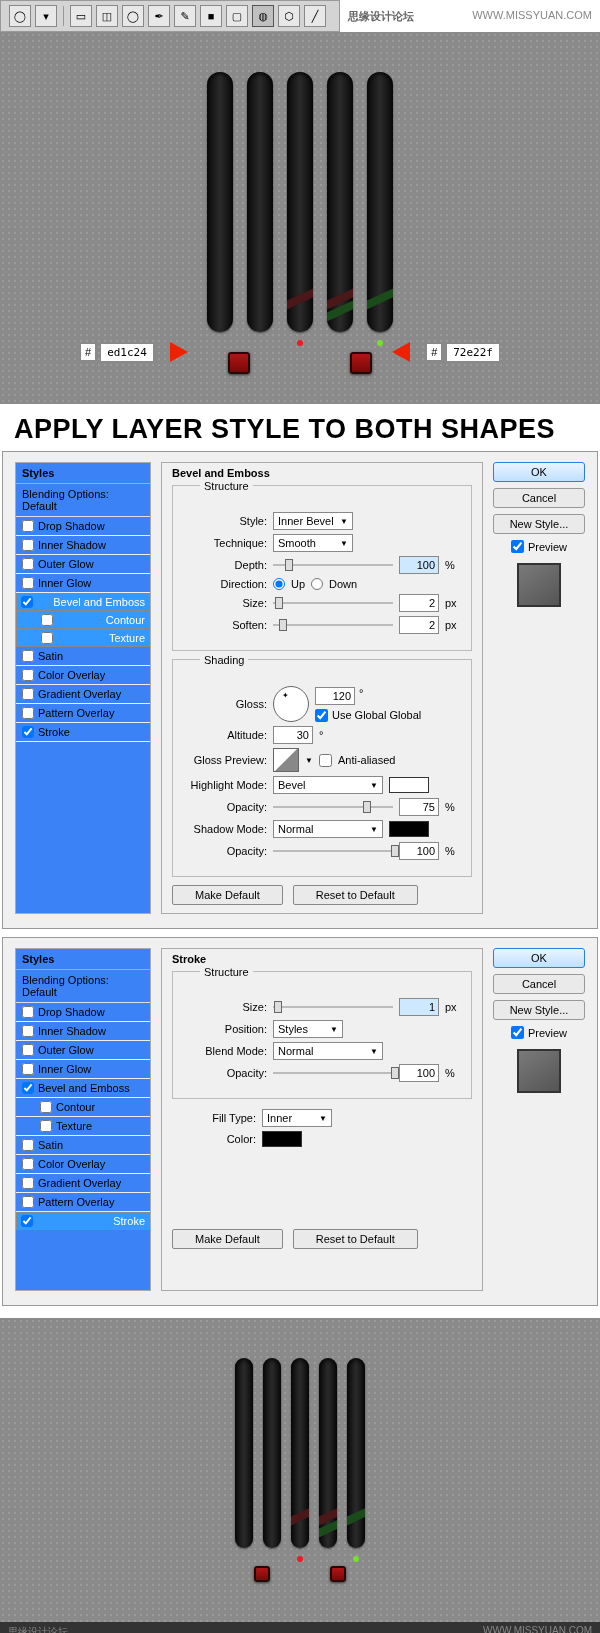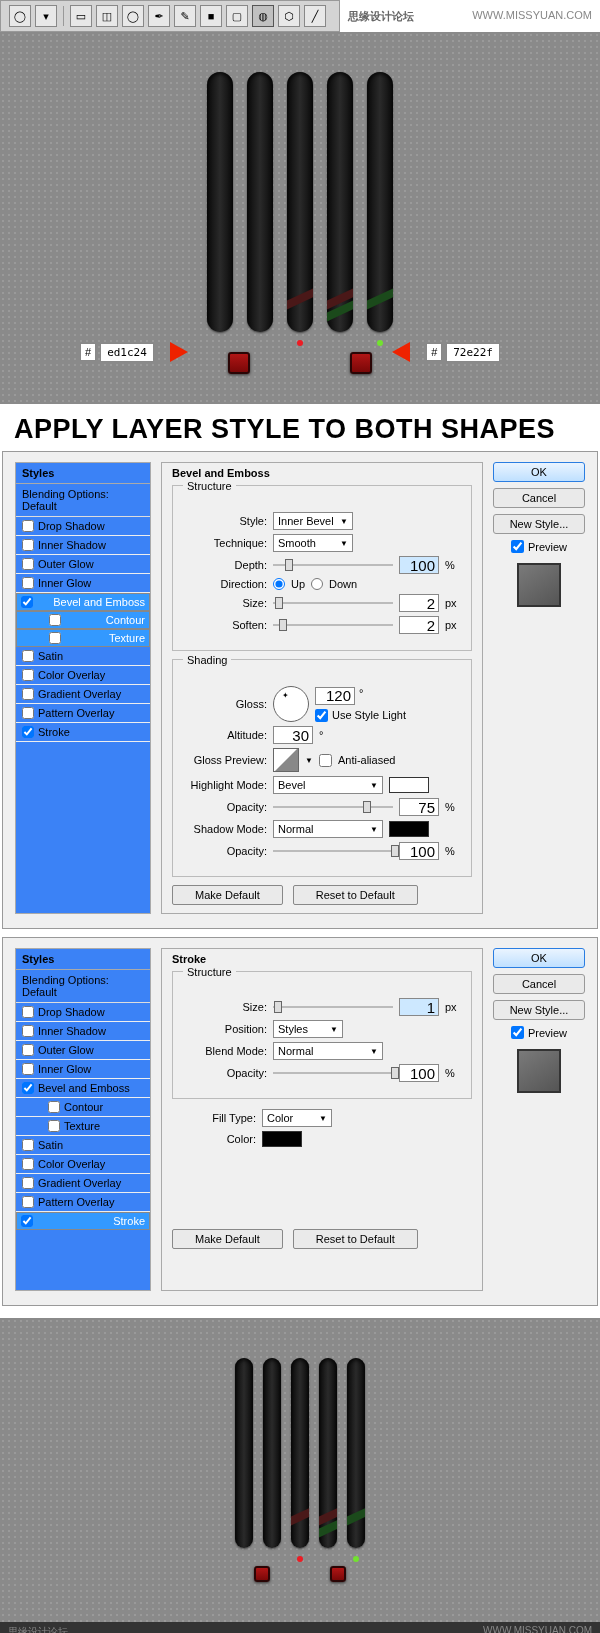--- a/index.html
+++ b/index.html
@@ -30,35 +30,35 @@
 .arrow-r { width: 0; height: 0; border-top: 10px solid transparent; border-bottom: 10px solid transparent; border-left: 18px solid #e20; margin-left: 12px; }
 .arrow-l { width: 0; height: 0; border-top: 10px solid transparent; border-bottom: 10px solid transparent; border-right: 18px solid #e20; margin-right: 12px; }
 
 .heading { font-family: Arial Black, Arial, sans-serif; font-weight: 900; font-size: 27px; letter-spacing: 0.5px; padding: 10px 14px 6px; }
 
 .dialog { background: #f0f0f0; border: 1px solid #999; padding: 10px 12px 14px; display: grid; grid-template-columns: 136px 1fr 92px; gap: 10px; margin: 0 2px; }
 .styles-panel { background: #3b82f6; border: 1px solid #aaa; font-size: 11px; }
 .styles-panel .hdr { padding: 4px 6px; border-bottom: 1px solid #aaa; font-weight: bold; }
 .styles-panel .sub { padding: 4px 6px; border-bottom: 1px solid #ddd; }
 .style-row { padding: 3px 6px; display: flex; align-items: center; gap: 4px; border-bottom: 1px solid #eee; cursor: pointer; }
-.style-row.indent { padding-left: 32px; align-items: center; }
+.style-row.indent { padding-left: 24px; align-items: center; }
 .style-row.sel { background: #3399ff; color: #fff; }
 .style-row input[type=checkbox] { width: 12px; height: 12px; }
 
 .settings { border: 1px solid #aaa; padding: 8px 10px; background: #f0f0f0; position: relative; }
 .fieldset { border: 1px solid #bbb; padding: 10px 10px 12px; margin-bottom: 8px; }
-.fs-title { position: relative; top: -16px; left: 0; background: #f0f0f0; padding: 0 4px; display: inline-block; font-size: 11px; }
+.fs-title { position: relative; top: -16px; left: 17px; background: #f0f0f0; padding: 0 4px; display: inline-block; font-size: 11px; }
 .row { display: flex; align-items: center; gap: 6px; margin: 4px 0; font-size: 11px; }
 .row .lbl { width: 84px; text-align: right; }
 .sel { border: 1px solid #888; background: #fff; padding: 1px 4px; height: 18px; font-size: 11px; display: flex; align-items: center; justify-content: space-between; min-width: 80px; }
 .sel .caret { font-size: 8px; }
 .slider { flex: 1; height: 14px; position: relative; max-width: 120px; }
 .slider::before { content: ''; position: absolute; top: 6px; left: 0; right: 0; height: 2px; background: #bbb; }
 .slider .thumb { position: absolute; top: 1px; width: 8px; height: 12px; background: #ddd; border: 1px solid #666; }
-.num { width: 40px; height: 18px; border: 1px solid #888; background: #fff; text-align: right; padding: 1px 3px; font-size: 15px; }
+.num { width: 40px; height: 18px; border: 1px solid #888; background: #fff; text-align: right; padding: 1px 3px; font-size: 11px; }
 .num.hl { background: #cde8ff; }
 .unit { font-size: 11px; }
 .radio { width: 12px; height: 12px; }
 .swatch { width: 40px; height: 16px; border: 1px solid #333; }
 .swatch.white { background: #fff; }
 .swatch.black { background: #000; }
 .contour-sw { width: 26px; height: 24px; border: 1px solid #666; background: linear-gradient(135deg,#fff 49%,#888 51%); }
 .angle-wheel { width: 36px; height: 36px; border: 1px solid #666; border-radius: 50%; position: relative; background: #fff; }
 .angle-wheel::after { content: '✦'; position: absolute; top: 4px; left: 8px; font-size: 8px; }
 .btn-row2 { display: flex; gap: 10px; margin-top: 8px; }
@@ -257,21 +257,21 @@
       <div class="row">
           <span class="lbl">Gloss:</span>
           <div class="angle-wheel"></div>
           <div style="display:flex;flex-direction:column;gap:4px">
             <div style="display:flex;gap:4px;">
               <input class="num" value="120" style="">
               <span class="unit">°</span>
             </div>
             <div style="display:flex;gap:4px;align-items:center">
               <input type="checkbox" checked="" style="">
-              <span>Use Style Light</span>
+              <span>Use Global Global</span>
             </div>
           </div>
         </div>
       <div class="row">
           <span class="lbl">Altitude:</span>
           <input class="num" value="30" style="">
           <span class="unit">°</span>
         </div>
       <div class="row">
           <span class="lbl">Gloss Preview:</span>
@@ -419,21 +419,21 @@
           <div class="slider">
             <div class="thumb" style="left:98%"></div>
           </div>
           <input class="num" value="100" style="">
           <span class="unit">%</span>
         </div>
     </div>
     <div class="row" style="margin-top:10px">
         <span class="lbl">Fill Type:</span>
         <div class="sel" style="min-width:70px">
-          <span>Color</span>
+          <span>Inner</span>
           <span class="caret">▼</span>
         </div>
       </div>
     <div class="row">
         <span class="lbl">Color:</span>
         <div class="swatch black"></div>
       </div>
     <div style="height:70px"></div>
     <div class="btn-row2">
       <button class="ps-btn">Make Default</button>

